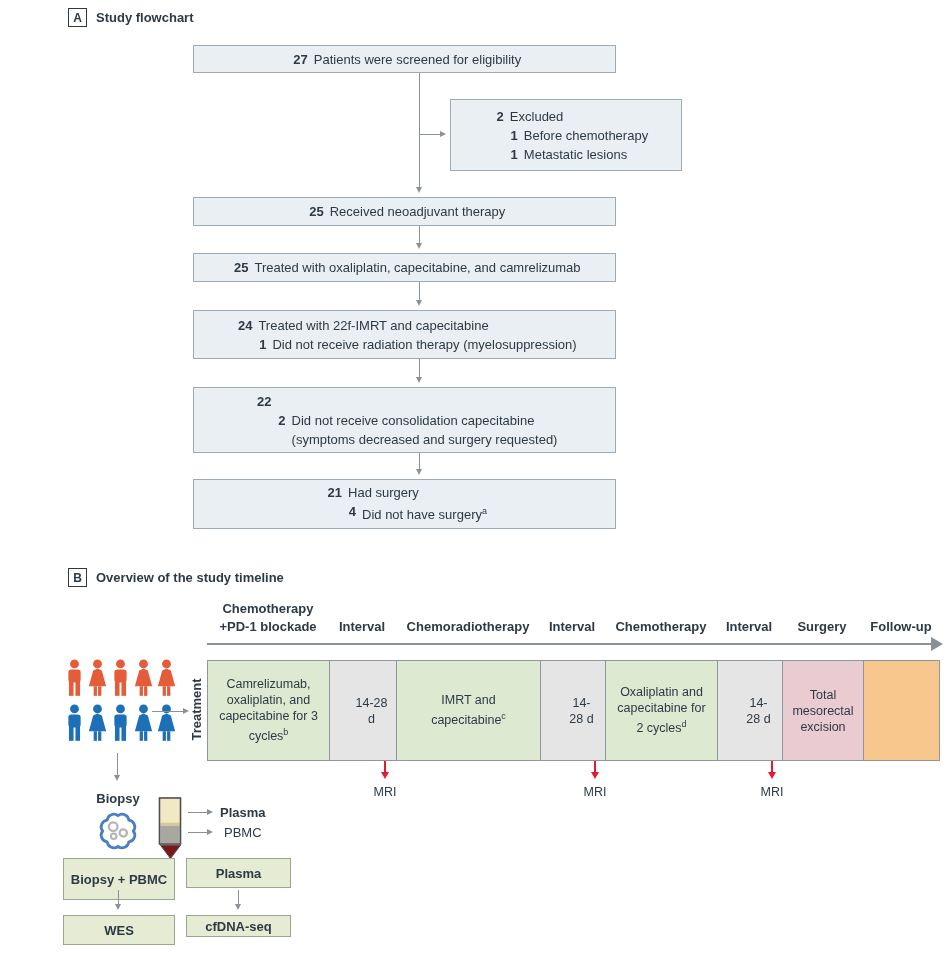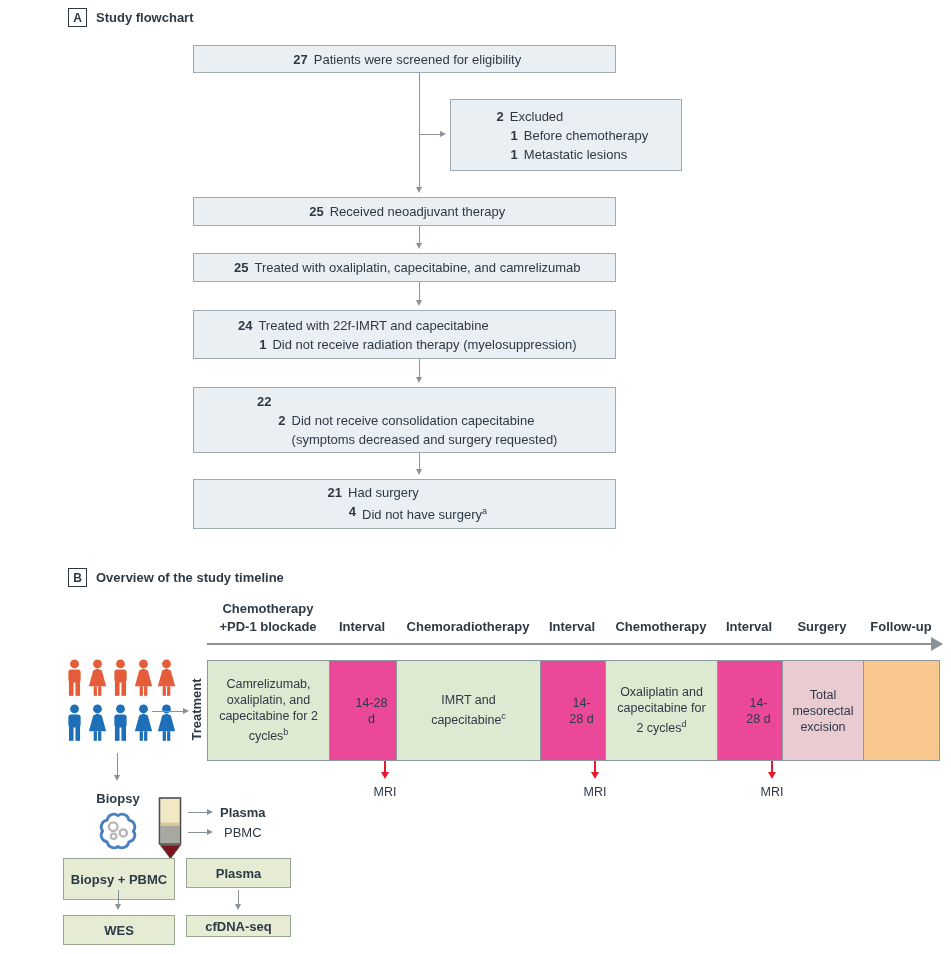--- a/index.html
+++ b/index.html
@@ -32,21 +32,21 @@
   .tl-line{position:absolute;left:207px;top:643px;width:726px;height:2px;background:#8a9298;}
   .tl-head{position:absolute;left:931px;top:637px;width:0;height:0;
            border:7px solid transparent;border-left:12px solid #8a9298;}
   .trow{position:absolute;left:207px;top:660px;width:733px;height:101px;display:flex;
         border:1px solid #8d989e;box-sizing:border-box;}
   .seg{display:flex;align-items:center;justify-content:center;text-align:center;
        border-right:1px solid #8d989e;box-sizing:border-box;font-size:12.5px;
        line-height:16px;padding:0 8px;}
   .seg:last-child{border-right:none;}
   .seg.green{background:#dee9d2;}
-  .seg.blue{background:#ec4899;padding-left:25px;}
+  .seg.blue{background:#e5e5e5;padding-left:25px;}
   .seg.pink{background:#eacbd2;}
   .seg.orange{background:#f7c78e;}
   .s1{width:122px;} .s2{width:67px;} .s3{width:144px;} .s4{width:65px;}
   .s5{width:112px;} .s6{width:65px;} .s7{width:81px;} .s8{flex:1;}
   
   .rarrow{position:absolute;width:2px;height:15px;background:#e8192c;top:761px;}
   .rarrow::after{content:'';position:absolute;bottom:-7px;left:-3px;border:4px solid transparent;
                  border-top:7px solid #e8192c;}
   .mri{position:absolute;top:785px;transform:translateX(-50%);font-size:12.5px;}
   
@@ -179,21 +179,21 @@
   <div class="thead" style="left:661px;top:618px;">Chemotherapy</div>
   <div class="thead" style="left:749px;top:618px;">Interval</div>
   <div class="thead" style="left:822px;top:618px;">Surgery</div>
   <div class="thead" style="left:901px;top:618px;">Follow-up</div>
 
   <div class="tl-line"></div>
   <div class="tl-head"></div>
 
   <div class="trow">
     <div class="seg green s1">
-        <span><span>Camrelizumab, oxaliplatin, and capecitabine for 2 cycles</span><sup>b</sup></span>
+        <span><span>Camrelizumab, oxaliplatin, and capecitabine for 3 cycles</span><sup>b</sup></span>
       </div>
     <div class="seg blue s2">
         <span>14-28 d</span>
       </div>
     <div class="seg green s3">
         <span><span>IMRT and capecitabine</span><sup>c</sup></span>
       </div>
     <div class="seg blue s4">
         <span>14-28 d</span>
       </div>

